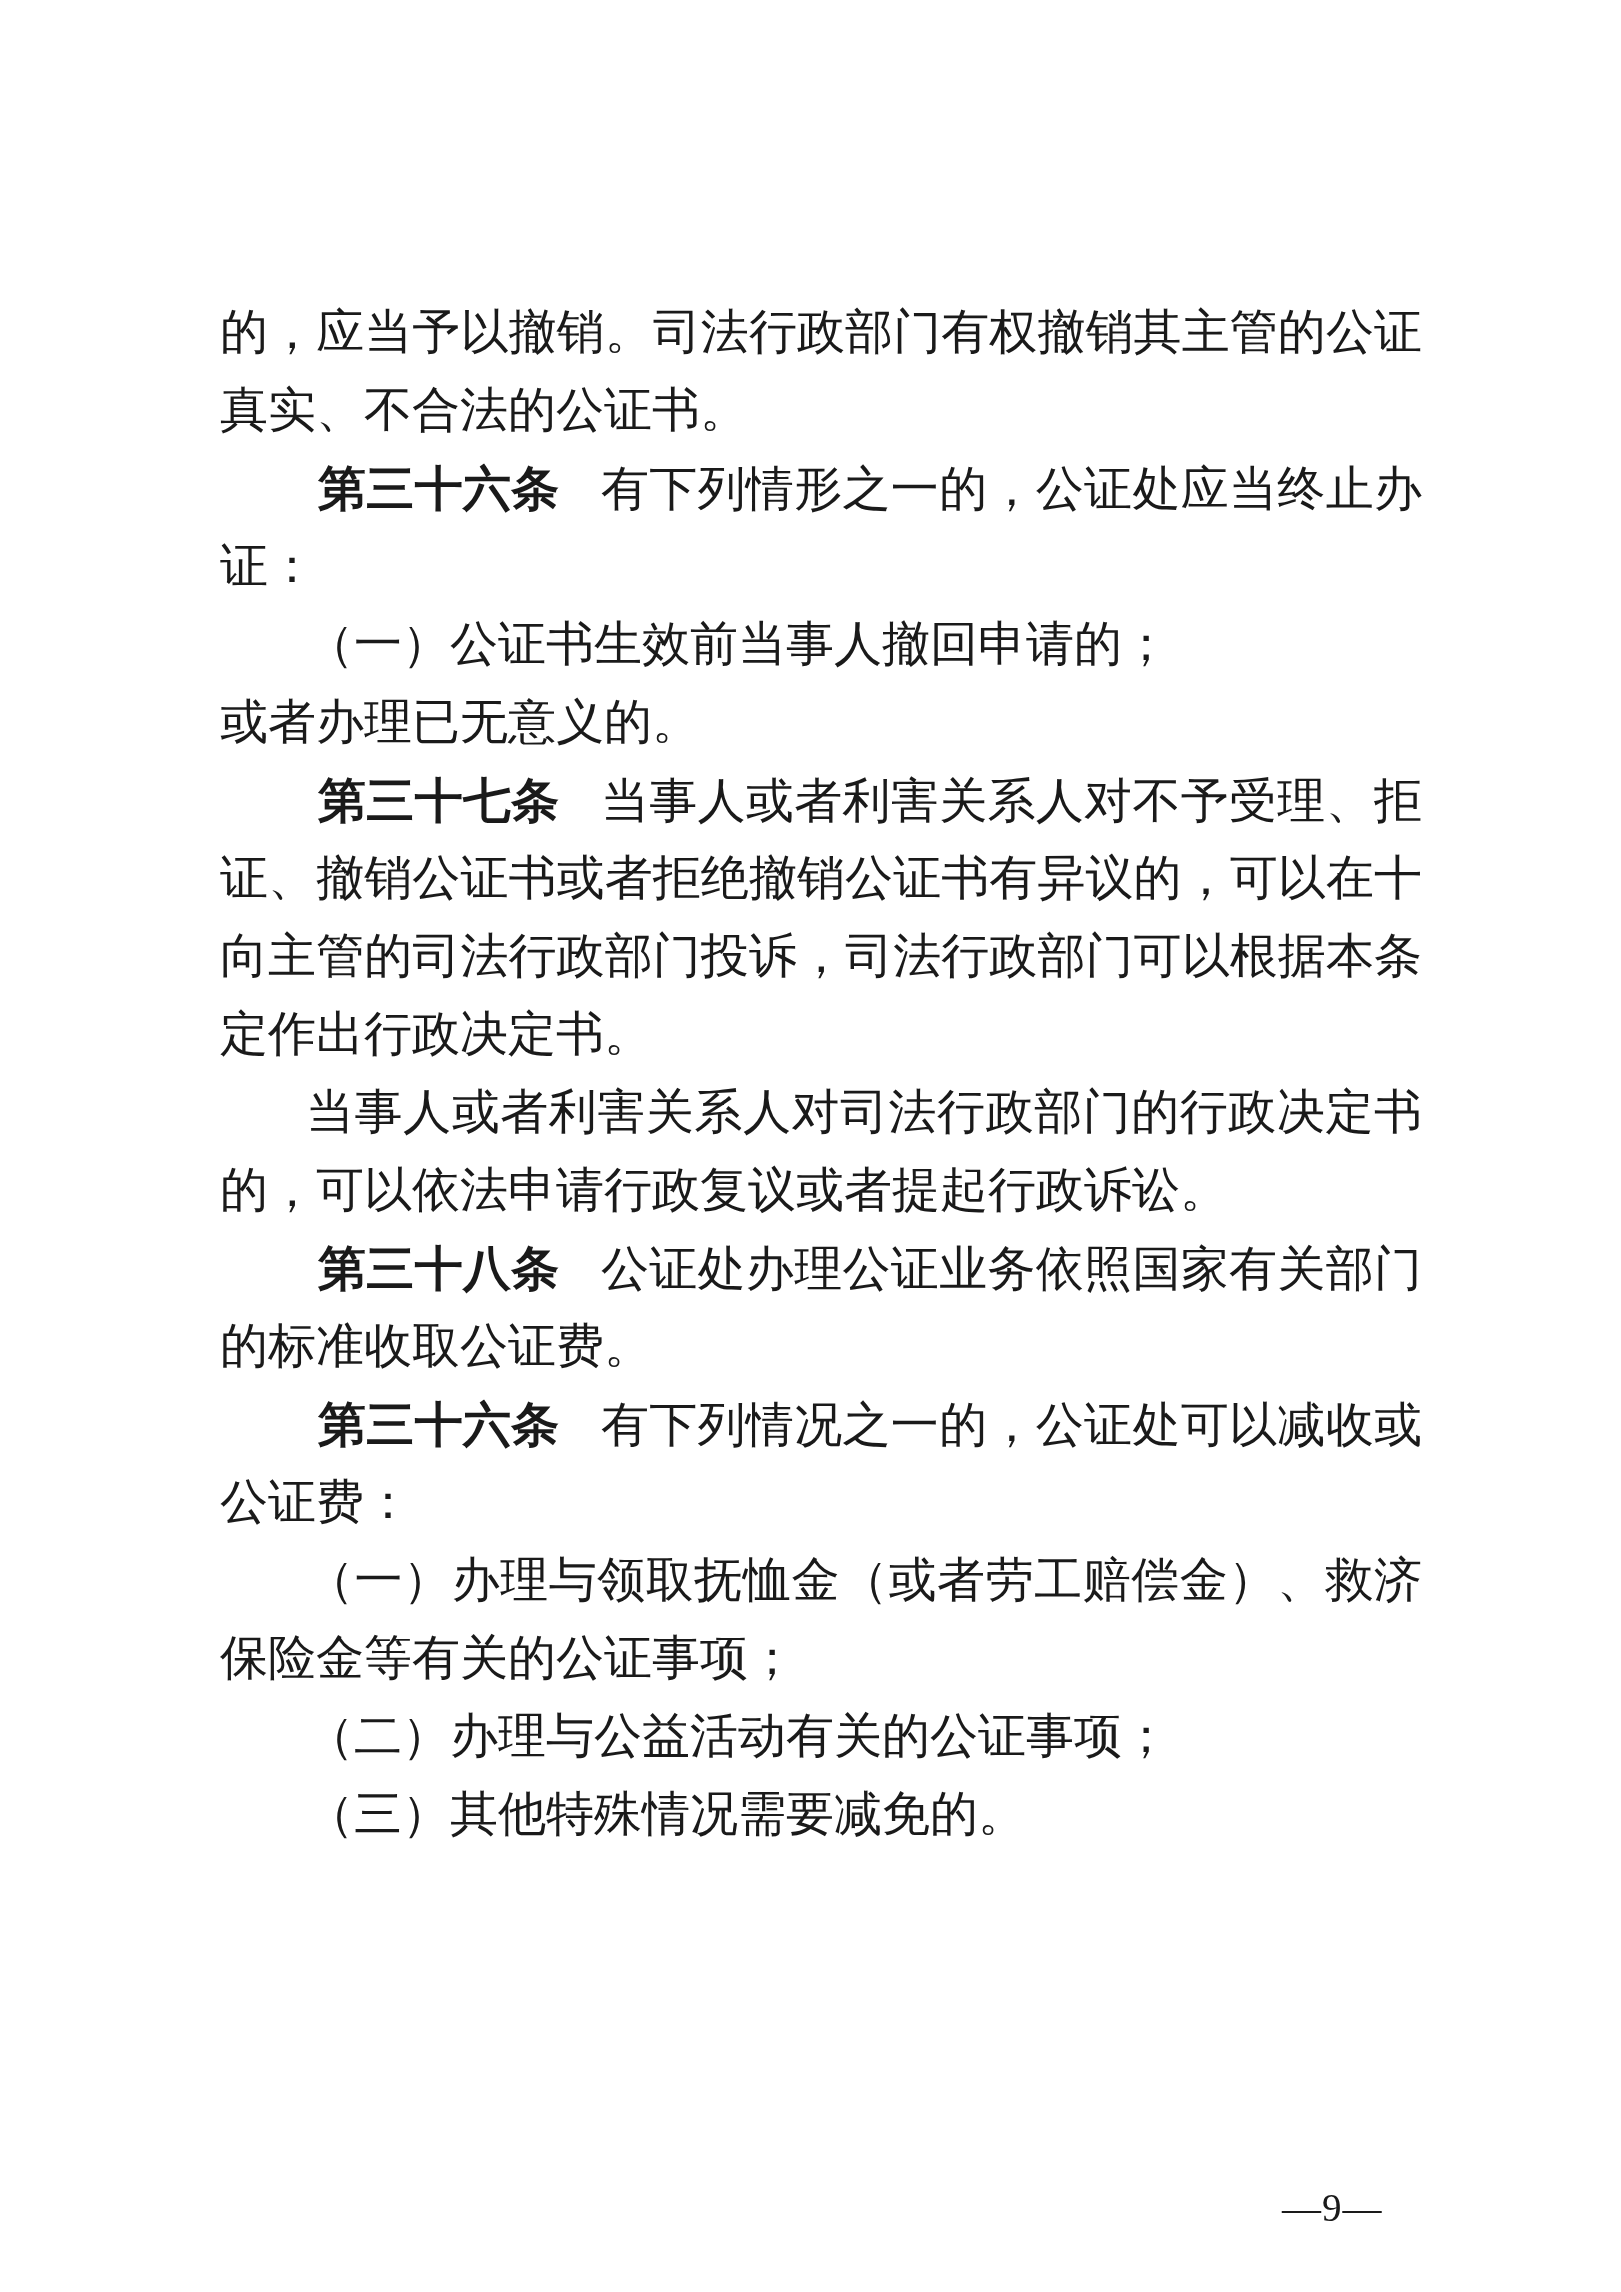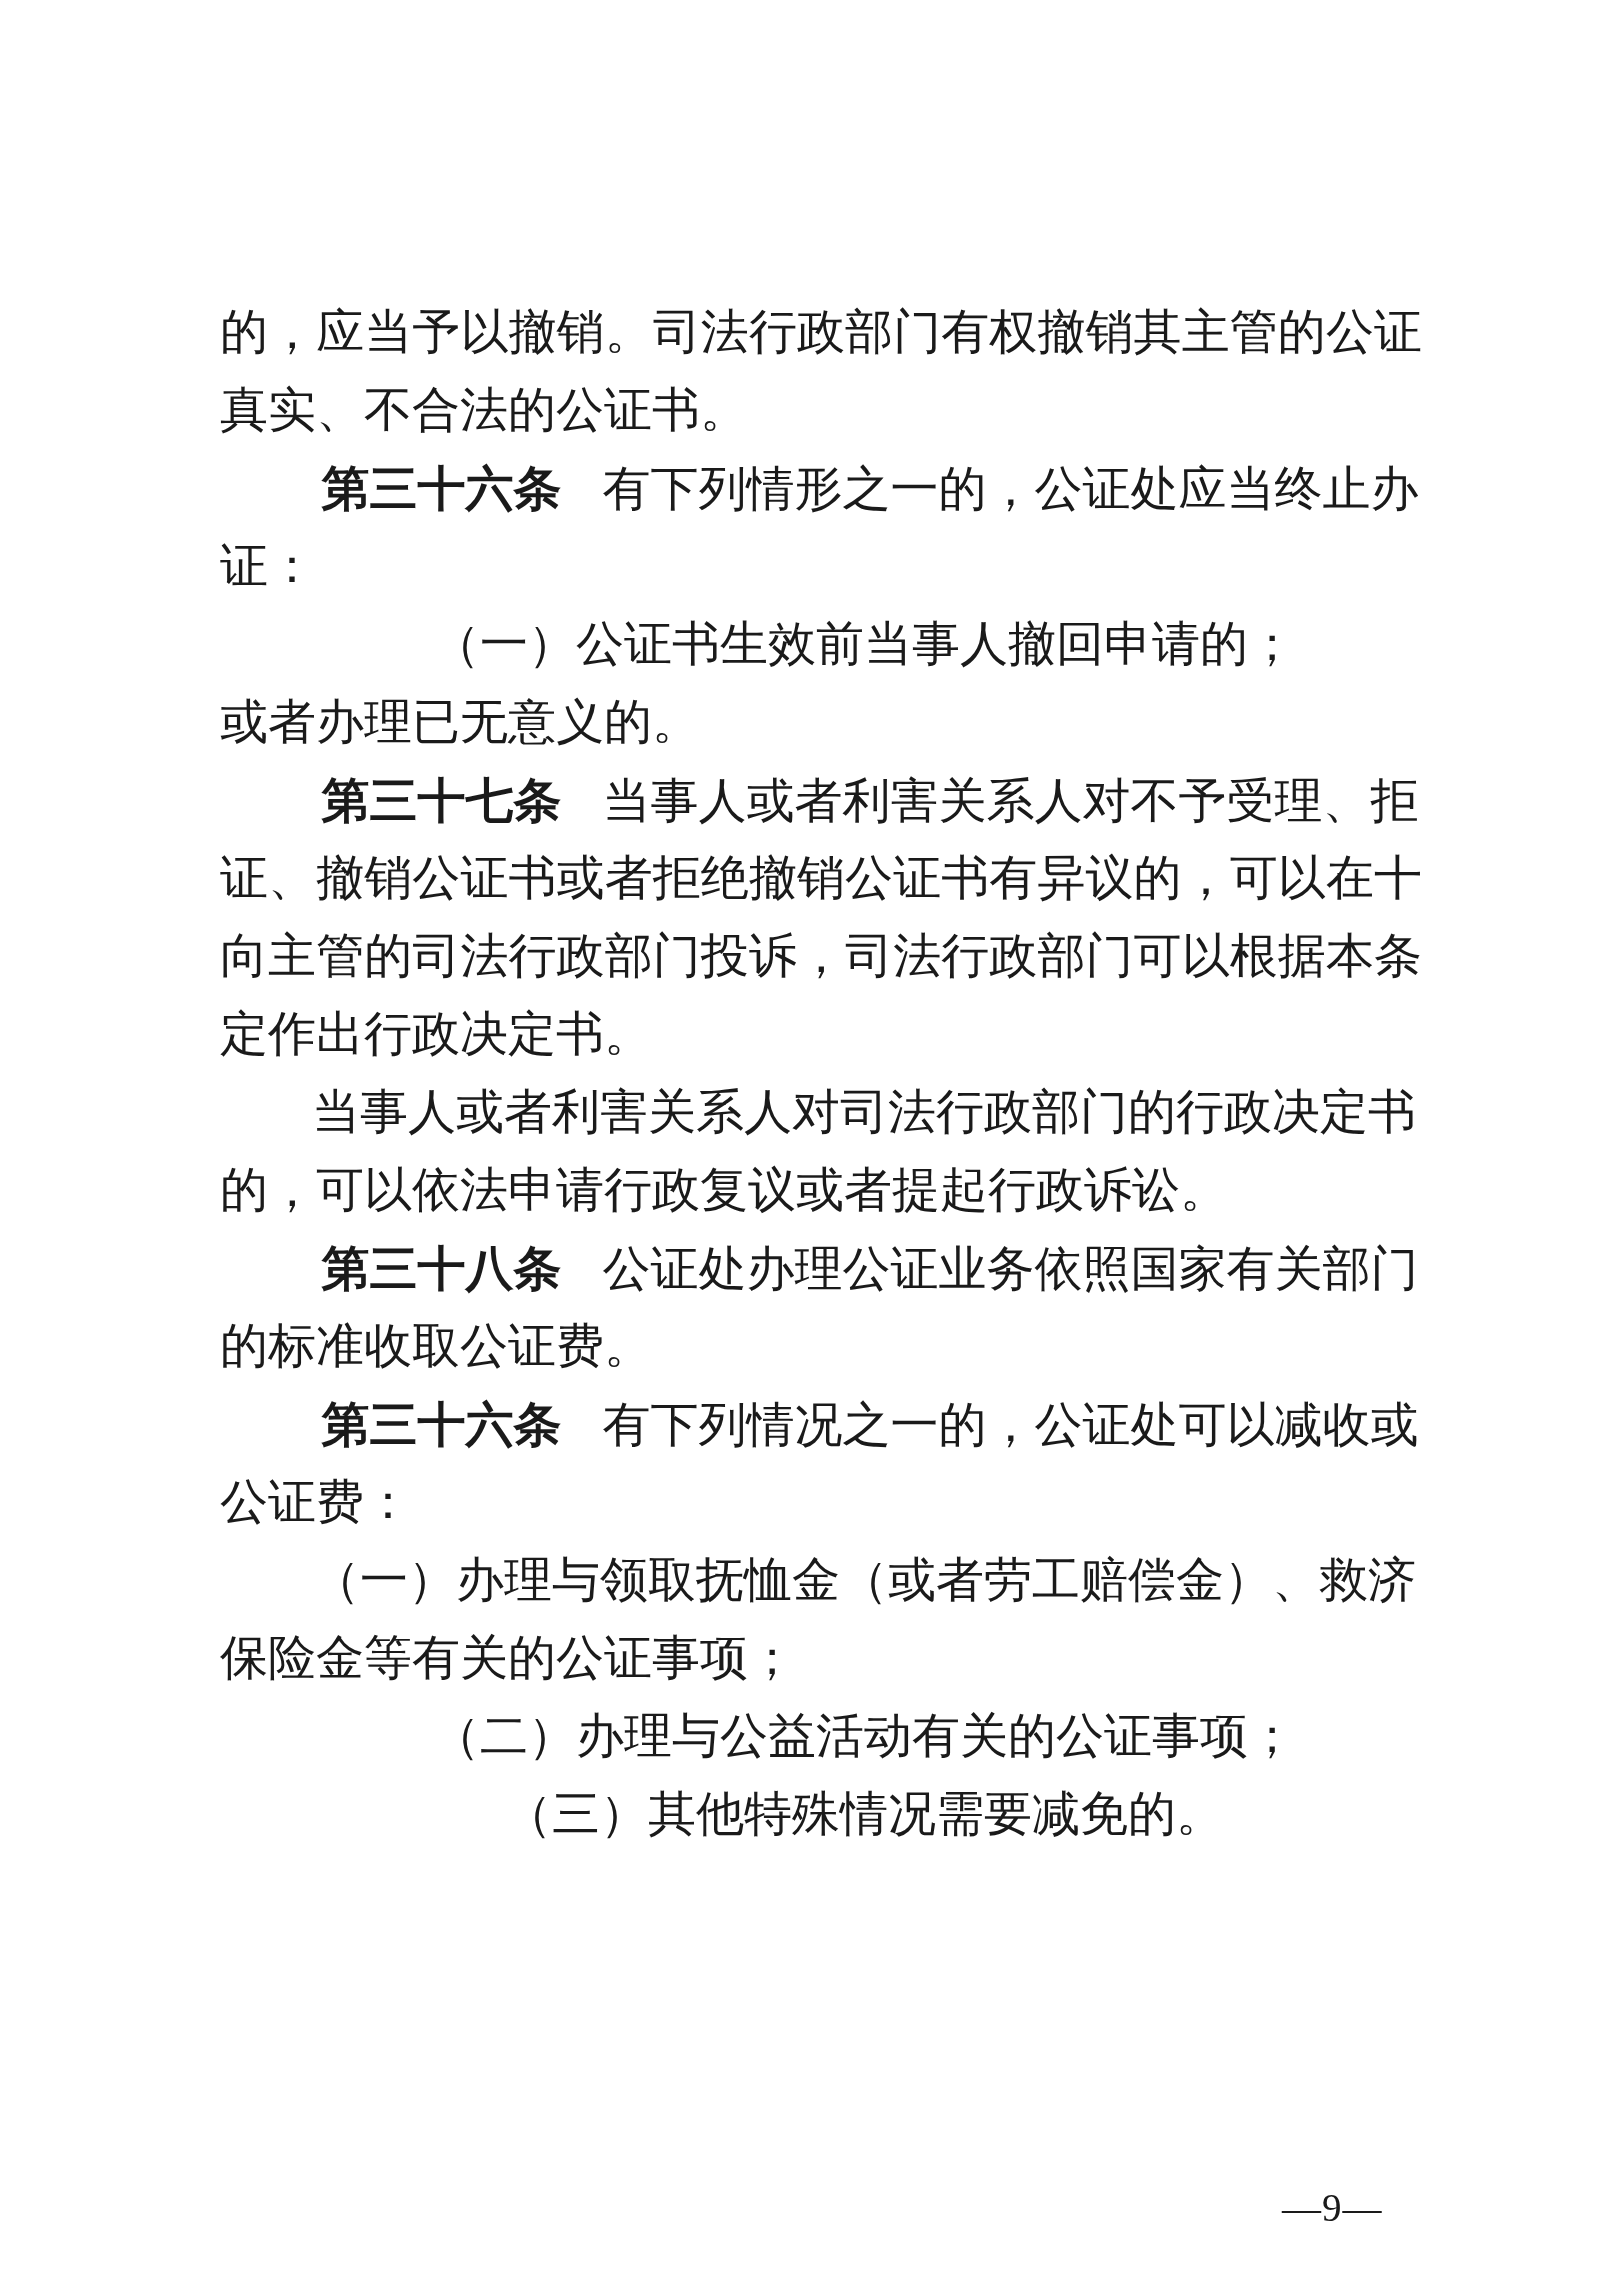--- a/index.html
+++ b/index.html
@@ -25,21 +25,20 @@
     overflow:hidden;
     text-align:left;
   }
   .line.j{
     text-align:justify;
     text-align-last:justify;
     text-justify:inter-character;
   }
   .line.ind{
     text-indent:86px;
-    text-align:center;
   }
   .b{
     font-weight:700;
     font-family:"DejaVu Sans","Liberation Sans",sans-serif;
     margin-left:12px;
   }
   .gap{
     display:inline-block;
     width:41px;
     height:1px;

